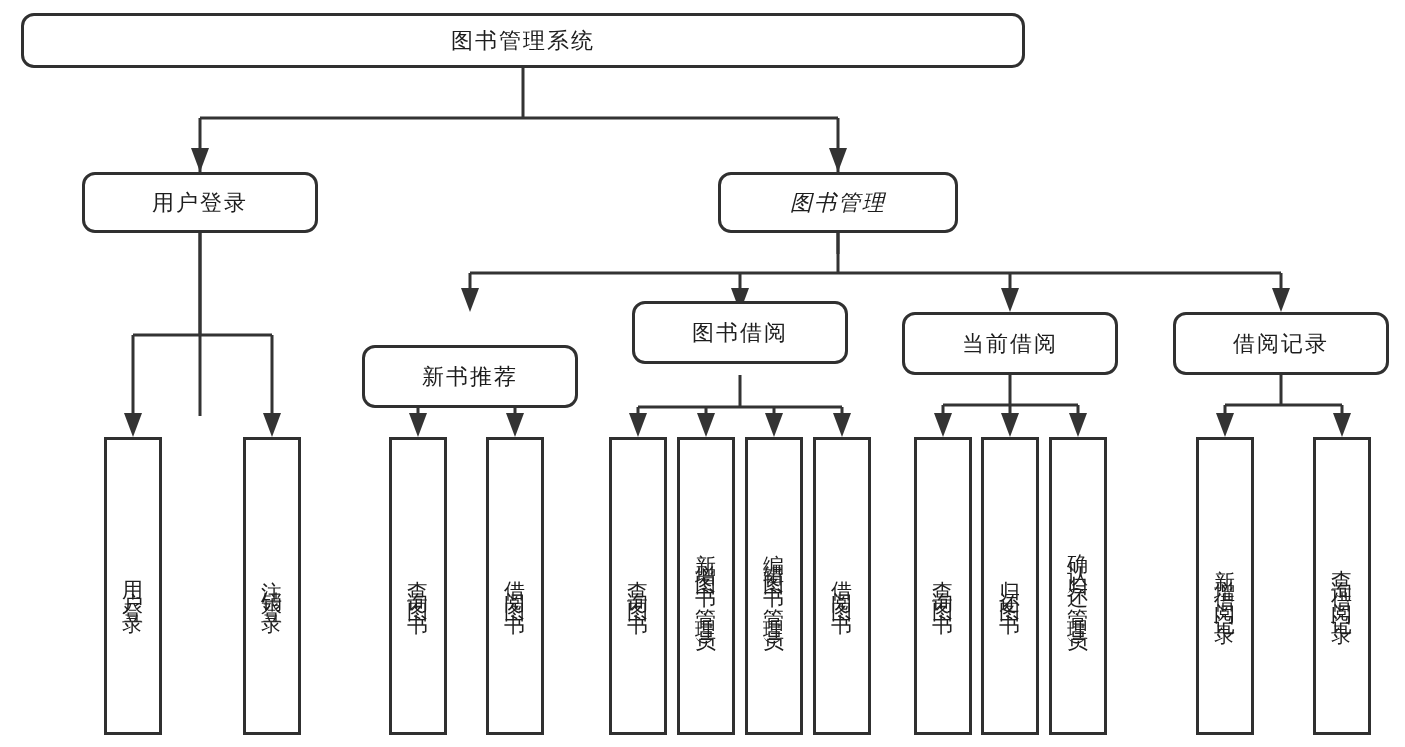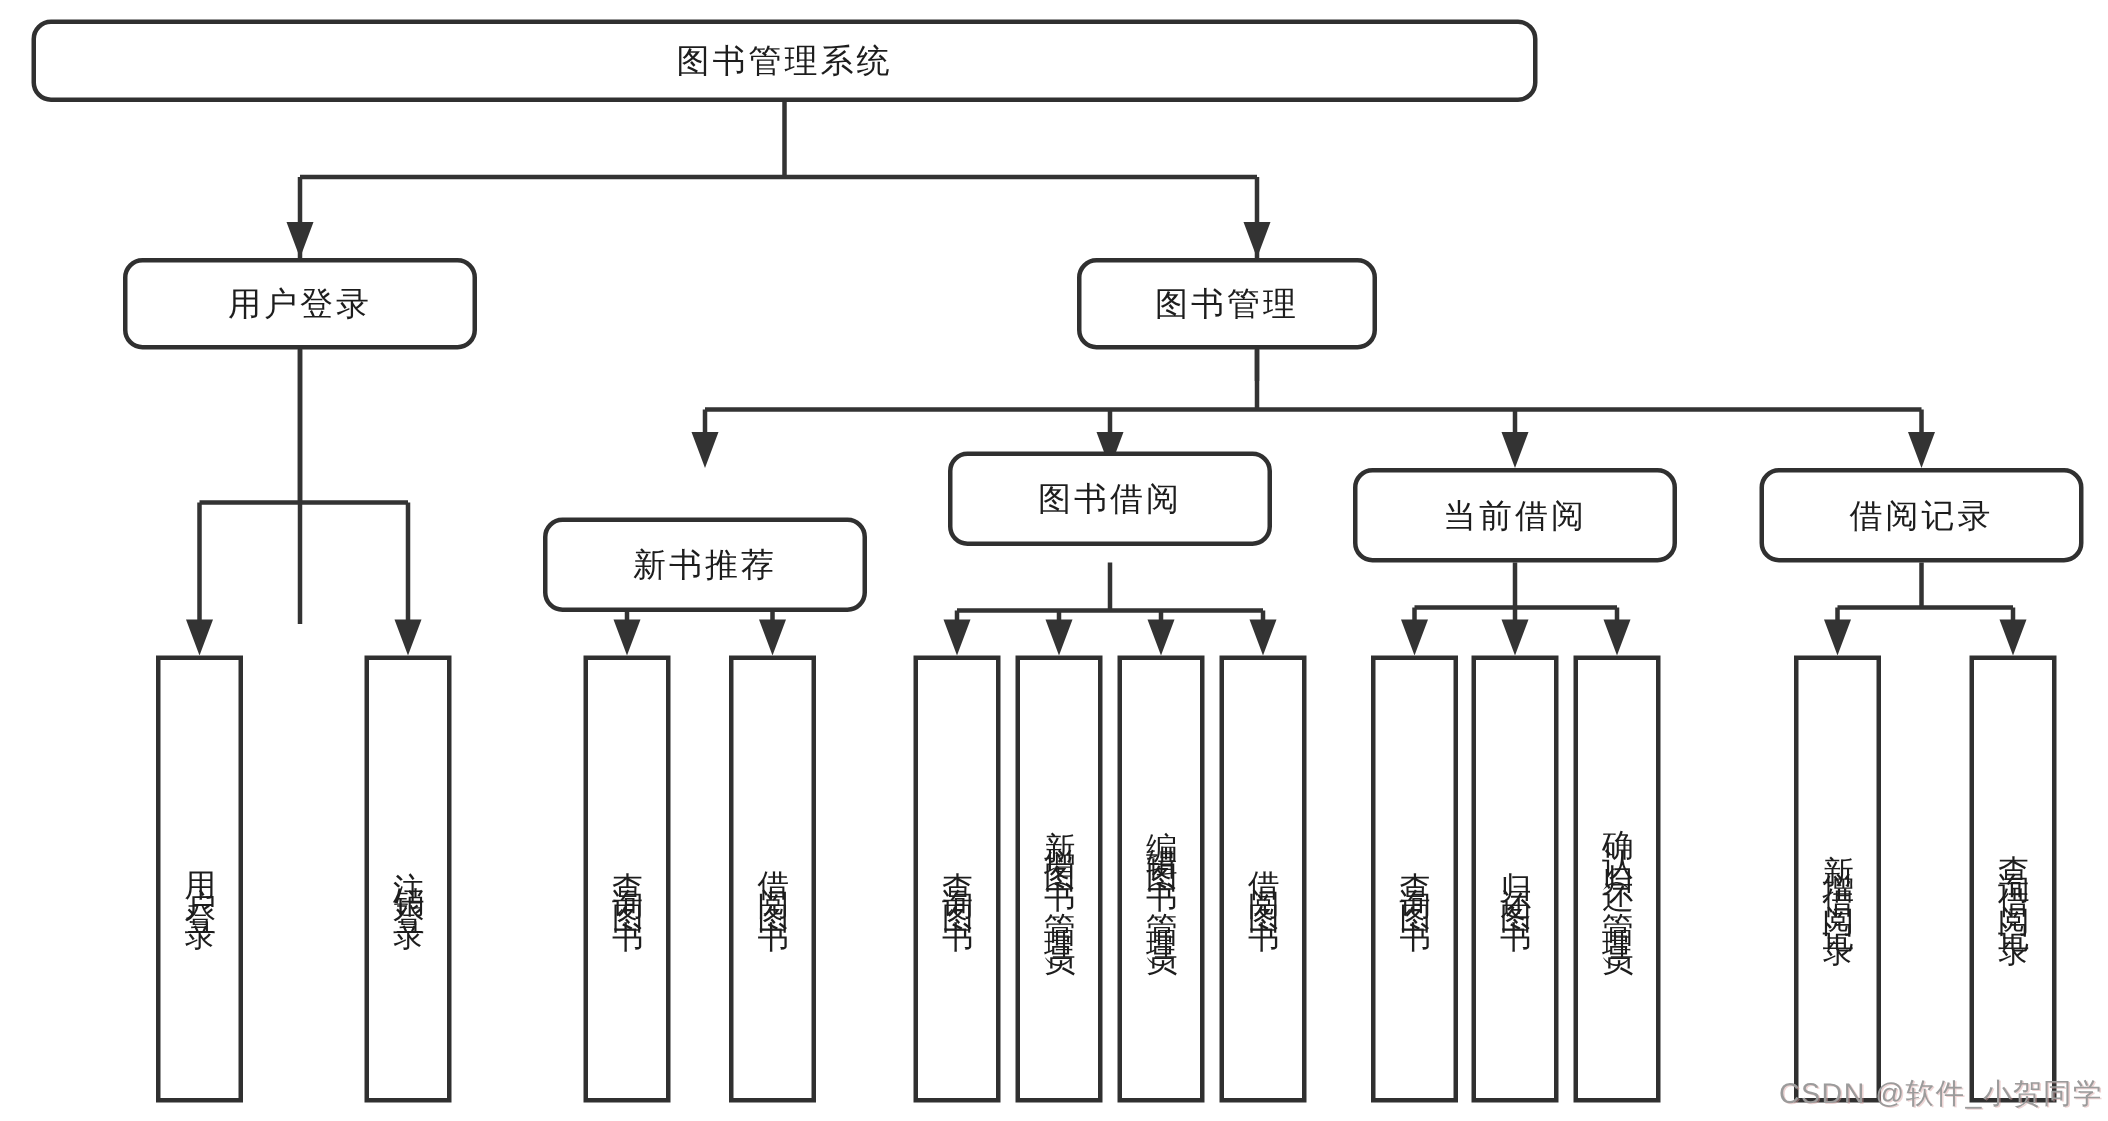--- a/index.html
+++ b/index.html
@@ -110,21 +110,21 @@
     </g>
   </svg>
 
   <div class="box h-box" style="left:21px; top:13px; width:1004px; height:55px;">
     <span>图书管理系统</span>
   </div>
 
   <div class="box h-box" style="left:82px; top:172px; width:236px; height:61px;">
     <span>用户登录</span>
   </div>
-  <div class="box h-box" style="left:718px; top:172px; width:200px; height:61px;">
+  <div class="box h-box" style="left:718px; top:172px; width:240px; height:61px;font-style:italic;">
     <span>图书管理</span>
   </div>
 
   <div class="box h-box" style="left:362px; top:297px; width:216px; height:63px;margin-top:48px;">
     <span>新书推荐</span>
   </div>
   <div class="box h-box" style="left:632px; top:301px; width:216px; height:63px;">
     <span>图书借阅</span>
   </div>
   <div class="box h-box" style="left:1173px; top:312px; width:216px; height:63px;">
@@ -167,15 +167,14 @@
   <div class="box v-box" style="left:1049px;">
     <span>确认归还（管理员）</span>
   </div>
   <div class="box v-box" style="left:1196px;">
     <span>新增借阅记录</span>
   </div>
   <div class="box v-box" style="left:1313px;">
     <span>查询借阅记录</span>
   </div>
 
-  <div id="watermark">CSDN @软件_小贺同学</div>
 
 </div>
 
 </body></html>

